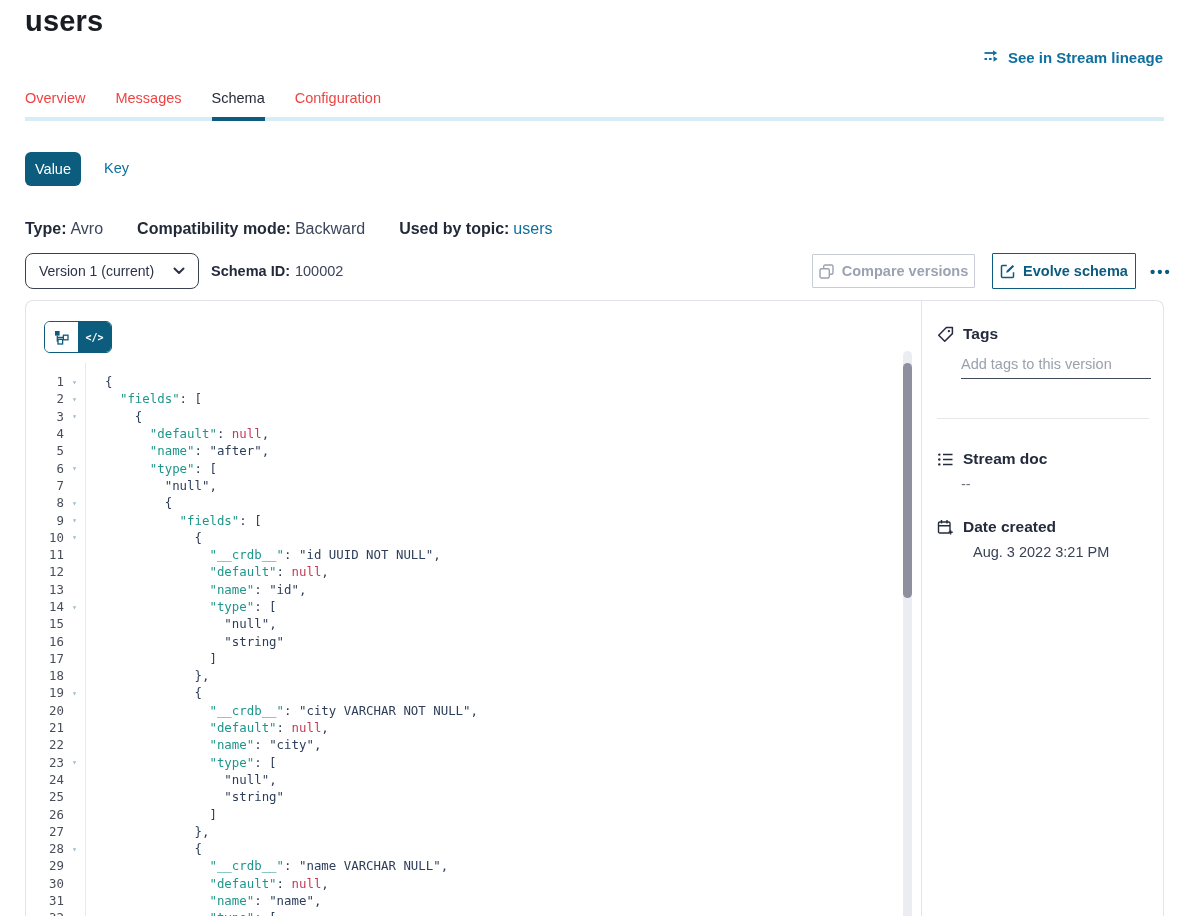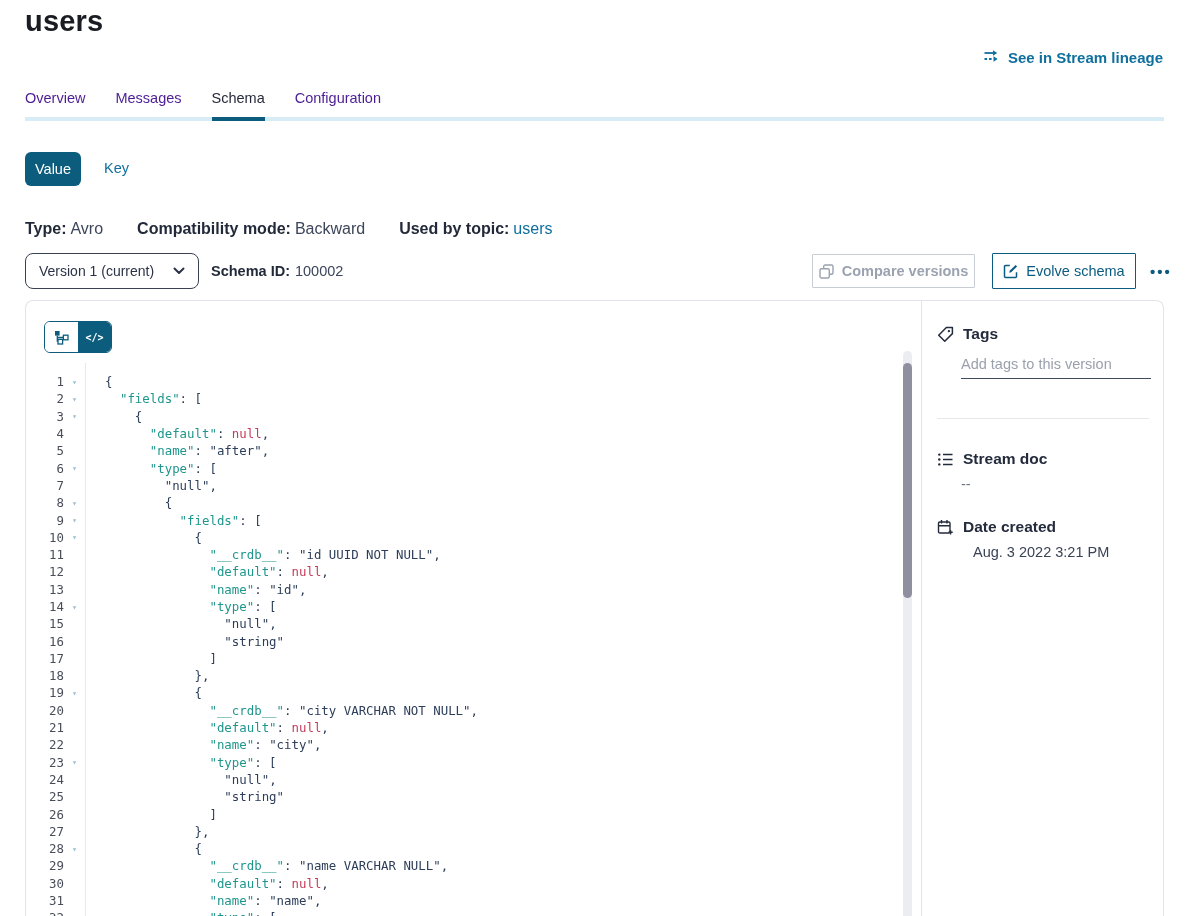--- a/index.html
+++ b/index.html
@@ -7,21 +7,21 @@
               font-family:"Liberation Sans", sans-serif; }
   #app { position:relative; width:1189px; height:916px; background:#fff; overflow:hidden; color:#2b3347; }
 
   
   .page-title { position:absolute; left:25px; top:5px; font-size:29px; font-weight:800; color:#191c22; letter-spacing:.2px; }
   .lineage-link { position:absolute; top:30px; right:26px; display:flex; gap:7px;
                   color:#0f6f9e; font-size:15px; font-weight:600; cursor:pointer;margin-top:19px; }
 
   
   .tabs { position:absolute; left:25px; top:90px; display:flex; gap:30px; font-size:14.5px; font-weight:500; }
-  .tab { color:#4c1d95; cursor:pointer; position:relative; }
+  .tab { color:#ef4444; cursor:pointer; position:relative; }
   .tab.active { color:#252b38; }
   .tab.active::after { content:""; position:absolute; left:0; right:0; top:27px; height:4px; background:#0c5c7e; z-index:2; }
   .tab-strip { position:absolute; left:25px; right:25px; top:117px; height:4px; background:#d8ecf5; }
 
   
   .value-btn { position:absolute; left:25px; top:152px; width:56px; height:34px; background:#0c5c7e; color:#fff;
                border:none; border-radius:6px; font-size:14.5px; font-family:inherit; cursor:pointer; }
   .key-link { position:absolute; left:104px; top:160px; color:#0f6f9e; font-size:14.5px; font-weight:500; cursor:pointer; }
 
   
@@ -32,21 +32,21 @@
 
   
   .version-select { position:absolute; left:25px; top:253px; width:174px; height:36px; border:1px solid #3a4252;
                     border-radius:8px; display:flex; align-items:center; justify-content:space-between;
                     padding:0 13px; font-size:14px; color:#2b3347; cursor:pointer; background:#fff; }
   .schema-id { position:absolute; left:211px; top:253px; height:36px; display:flex; align-items:center; gap:5px; font-size:14.5px; }
   .schema-id b { color:#222a3a; } .schema-id .val { color:#3c455a; }
   .btn { position:absolute; top:253px; height:36px; display:flex; align-items:center; justify-content:center; gap:8px;
          border-radius:1px; background:#fff; font-size:14.5px; font-family:inherit; cursor:pointer; }
   .compare-btn { left:812px; width:163px; top:254px; height:34px; border:1px solid #c8cdd5; color:#9ba2b0; font-weight:600; }
-  .evolve-btn { left:992px; width:144px; border:1px solid #0b5c80; color:#0b5c80; font-weight:400; }
+  .evolve-btn { left:992px; width:144px; border:1px solid #0b5c80; color:#0b5c80; font-weight:700; }
   .more-btn { position:absolute; left:1143px; top:253px; width:36px; height:36px; display:flex; align-items:center;
               justify-content:center; color:#0b5c80; font-weight:800; font-size:15px; letter-spacing:2px;
               background:none; border:none; cursor:pointer; font-family:inherit; }
 
   
   .panel { position:absolute; left:25px; top:300px; width:1139px; height:660px; border:1px solid #e2e4e9;
            border-bottom:none; border-radius:8px 8px 0 0; background:#fff; }
 
   .seg-control { position:absolute; left:18px; top:20px; height:32px; display:flex; border:1px solid #0c5c7e;
                  border-radius:6px; overflow:hidden; }

